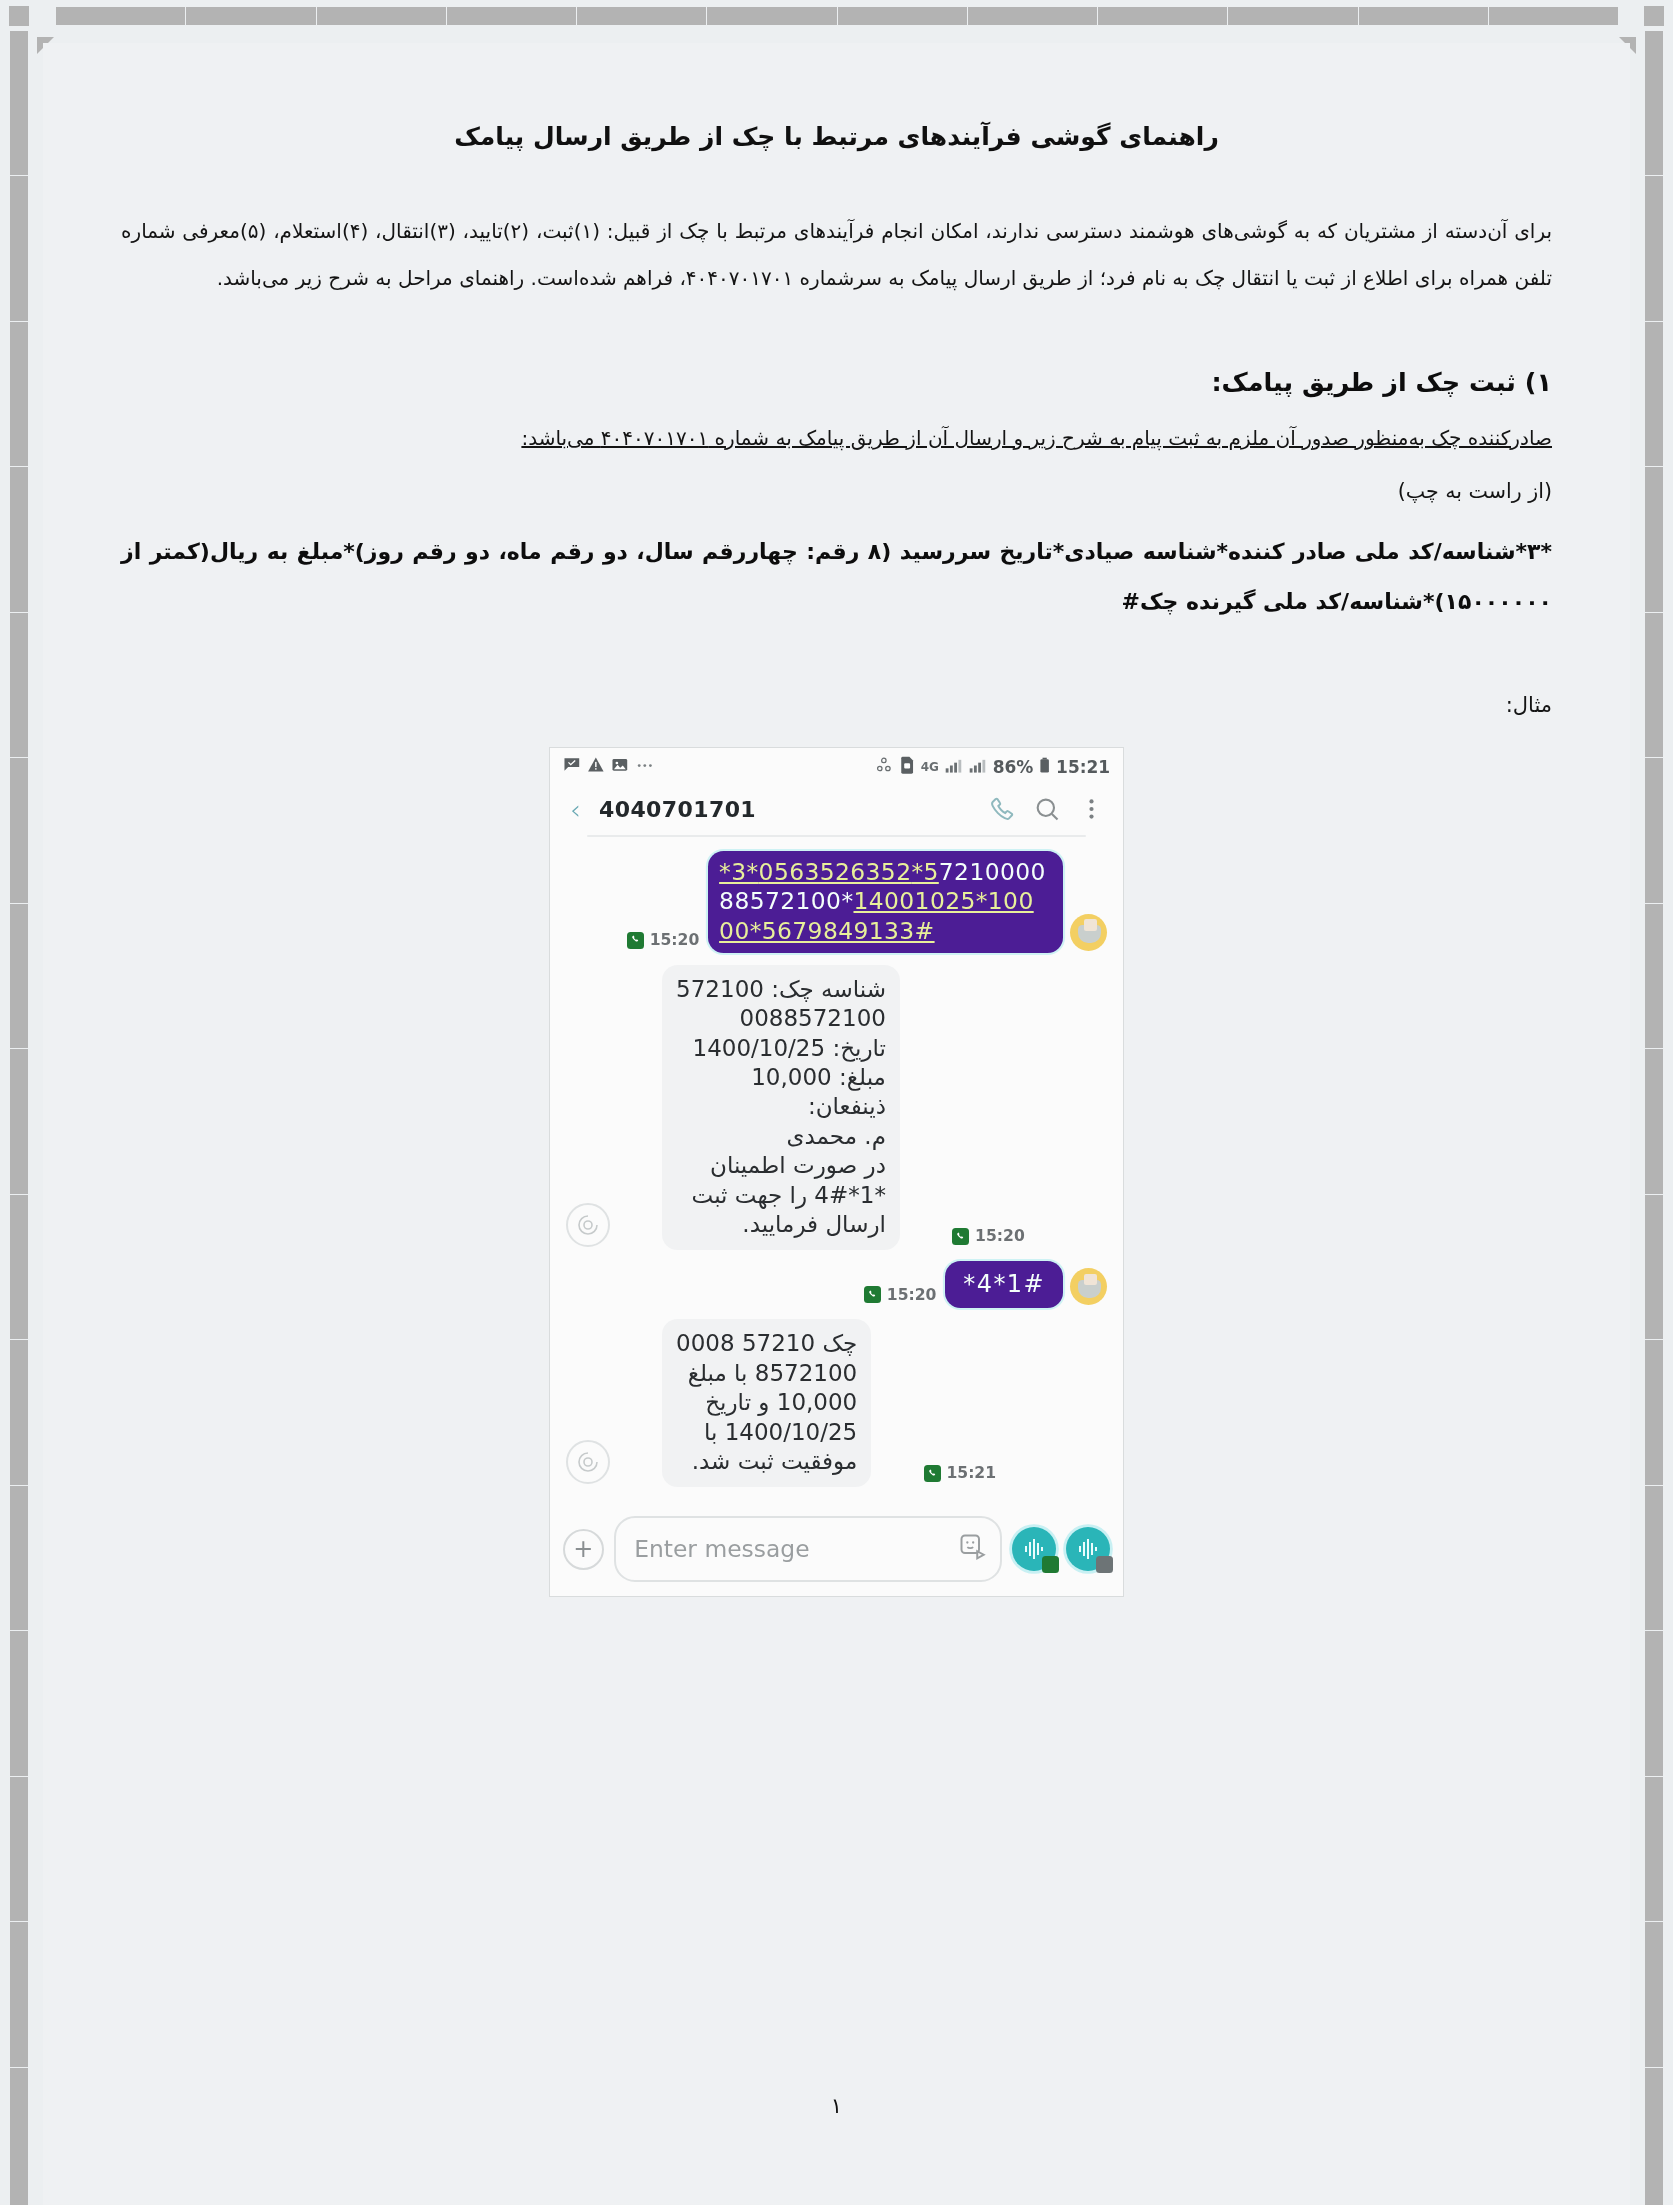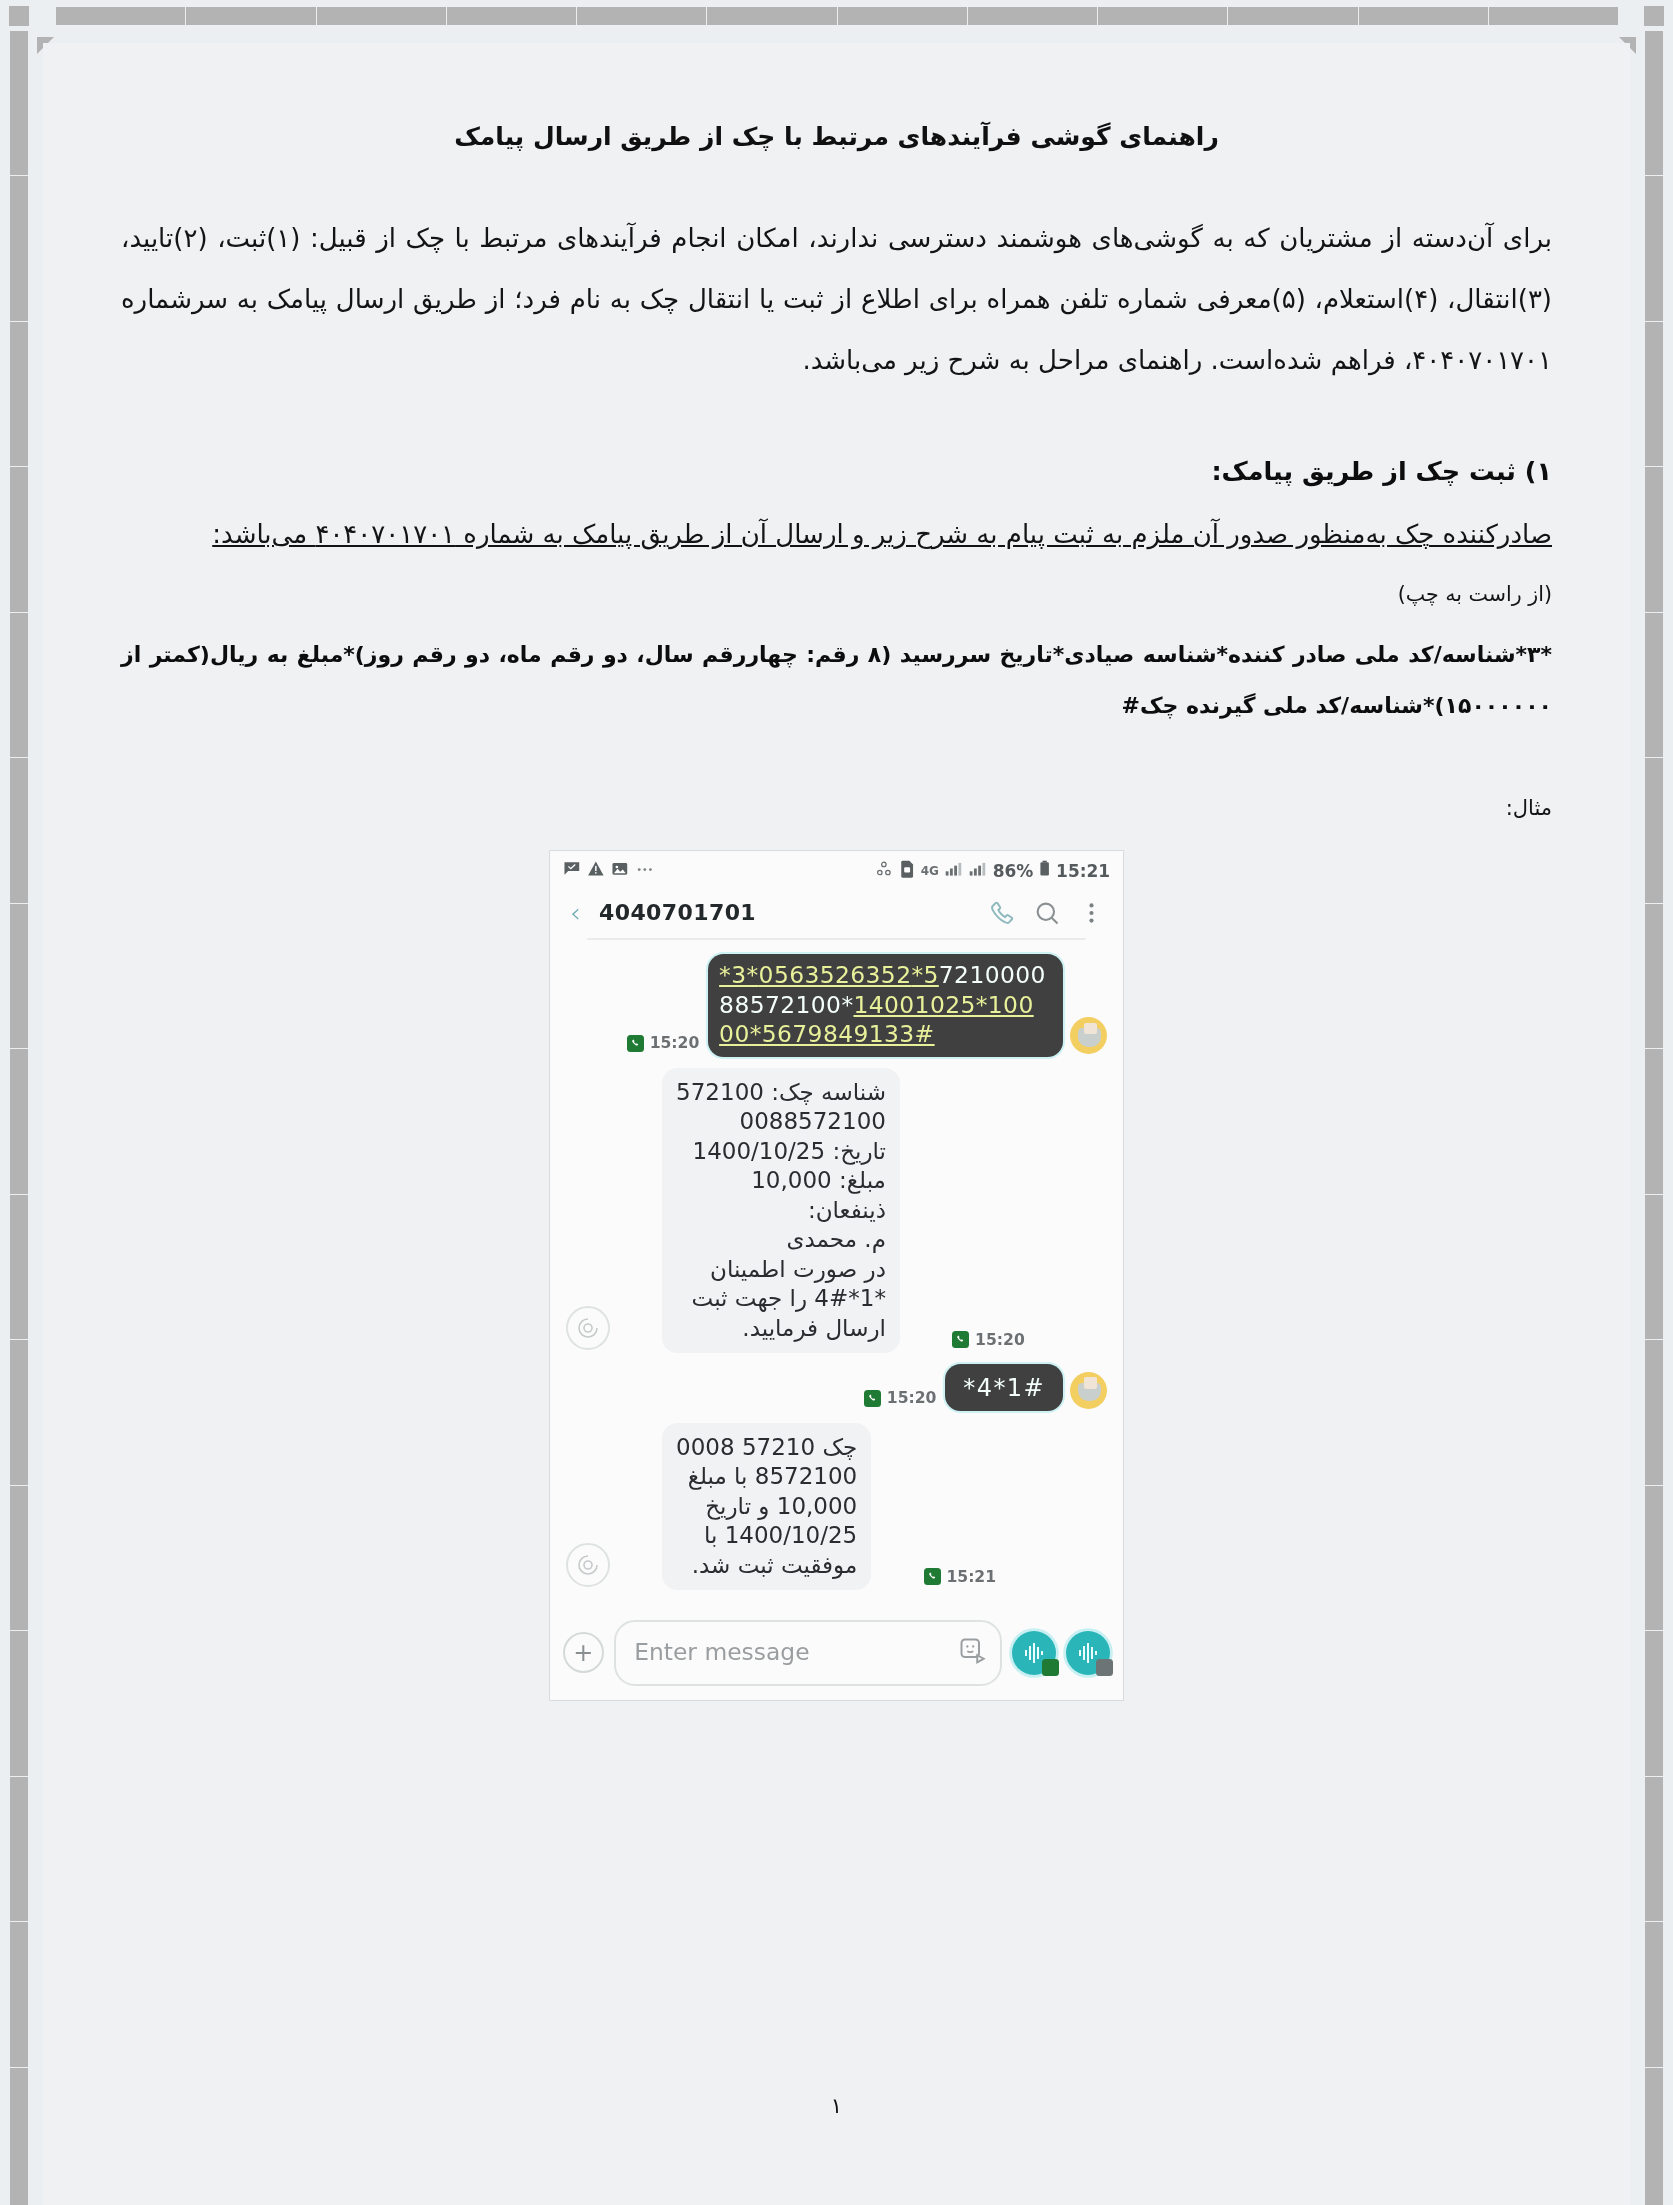--- a/index.html
+++ b/index.html
@@ -66,21 +66,21 @@
   .doc-title {
     text-align: center;
     font-size: 25px;
     font-weight: bold;
     color: #101010;
     margin: 32px 0 0 0;
     line-height: 1.5;
   }
 
   .para {
-    font-size: 26px;
+    font-size: 20px;
     color: #141414;
     line-height: 2.35;
     text-align: justify;
     margin: 52px 0 0 0;
   }
   .para.nm { margin-top: 12.8px; text-decoration: underline; }
 
   .sec-head {
     font-size: 25.5px;
     font-weight: bold;
@@ -173,21 +173,21 @@
   .thread {
     padding: 7px 15.6px 8.5px 15.6px;
     background: #fbfbfb;
   }
 
   .row { display: flex; align-items: flex-end; margin-bottom: 11.3px; }
   .row.out { justify-content: flex-end; }
   .row.in  { justify-content: flex-start; gap: 44px; }
 
   .bubble-out {
-    background: #404040;
+    background: #4c1d95;
     color: #f4fffb;
     border-radius: 15.6px;
     padding: 7px 11.3px;
     max-width: 333px;
     font-size: 23.4px;
     line-height: 1.26;
     letter-spacing: 0.4px;
     word-break: break-all;
     box-shadow: 0 0 0 2.1px rgba(150,230,235,.45);
   }

